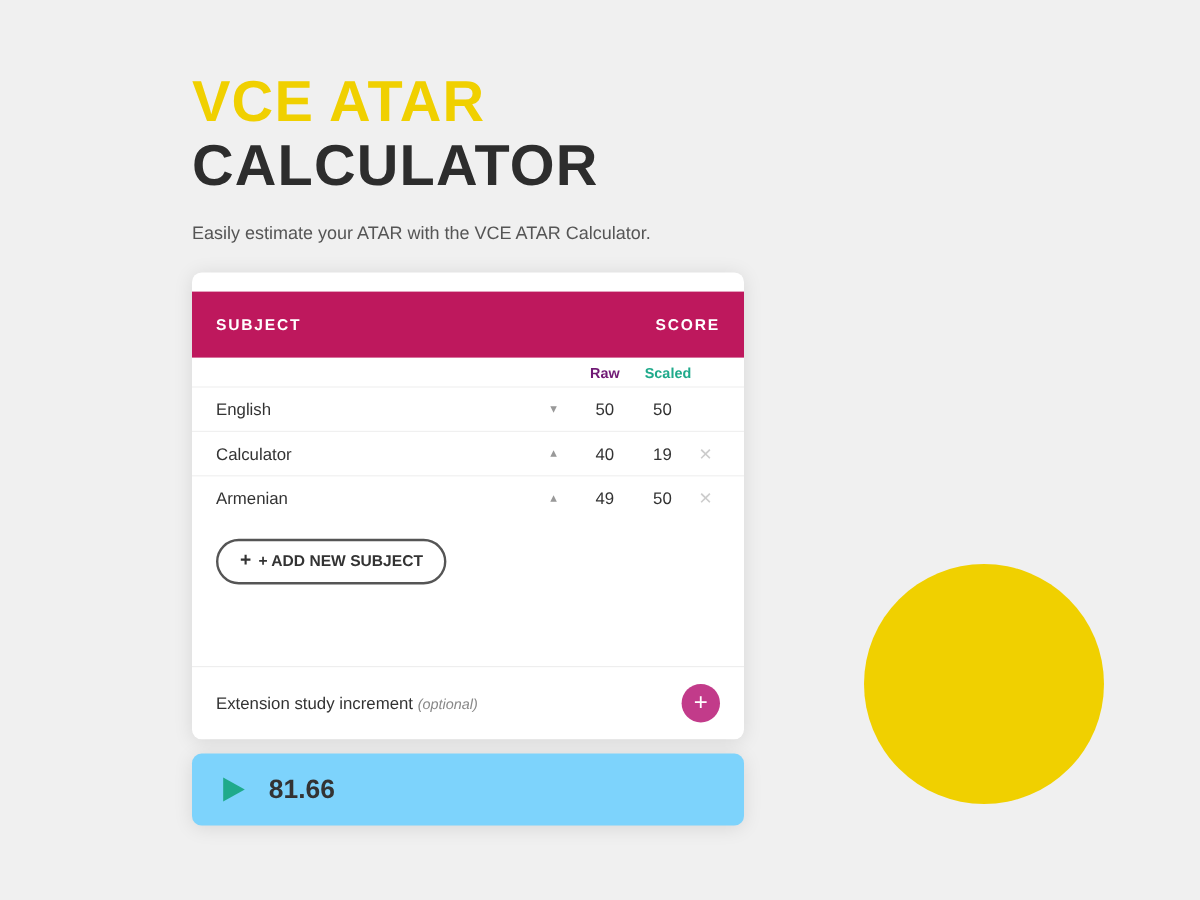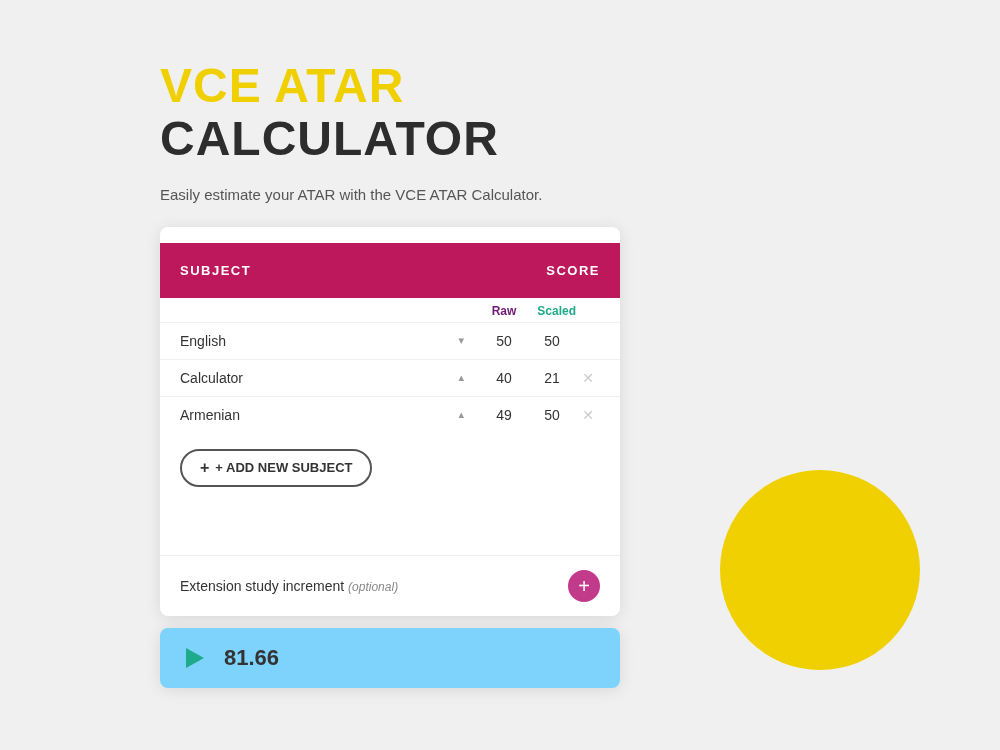--- a/index.html
+++ b/index.html
@@ -235,21 +235,21 @@
       <div class="subject-arrow">▾</div>
       <div class="score-raw">50</div>
       <div class="score-scaled">50</div>
       <div class="score-remove"></div>
     </div>
 
     <div class="subject-row">
       <div class="subject-name">Calculator</div>
       <div class="subject-arrow">▴</div>
       <div class="score-raw">40</div>
-      <div class="score-scaled">21</div>
+      <div class="score-scaled">19</div>
       <div class="score-remove">✕</div>
     </div>
 
     <div class="subject-row">
       <div class="subject-name">Armenian</div>
       <div class="subject-arrow">▴</div>
       <div class="score-raw">49</div>
       <div class="score-scaled">50</div>
       <div class="score-remove">✕</div>
     </div>

